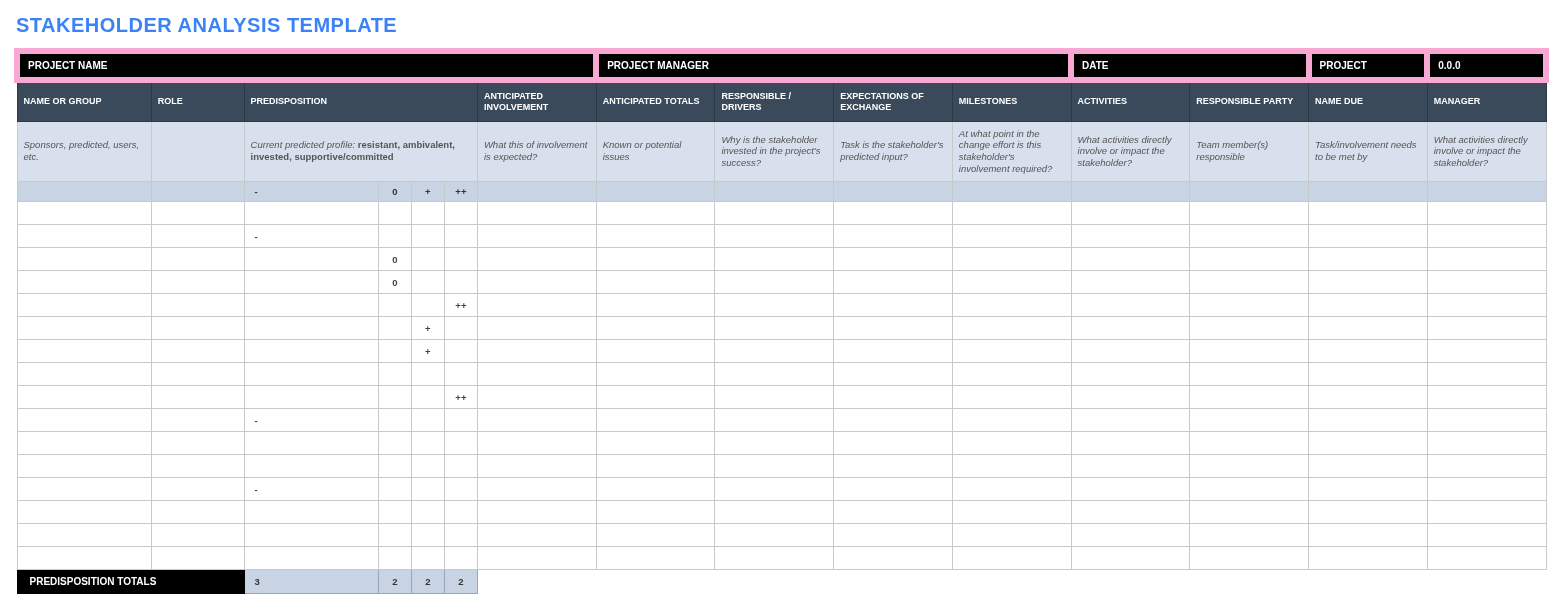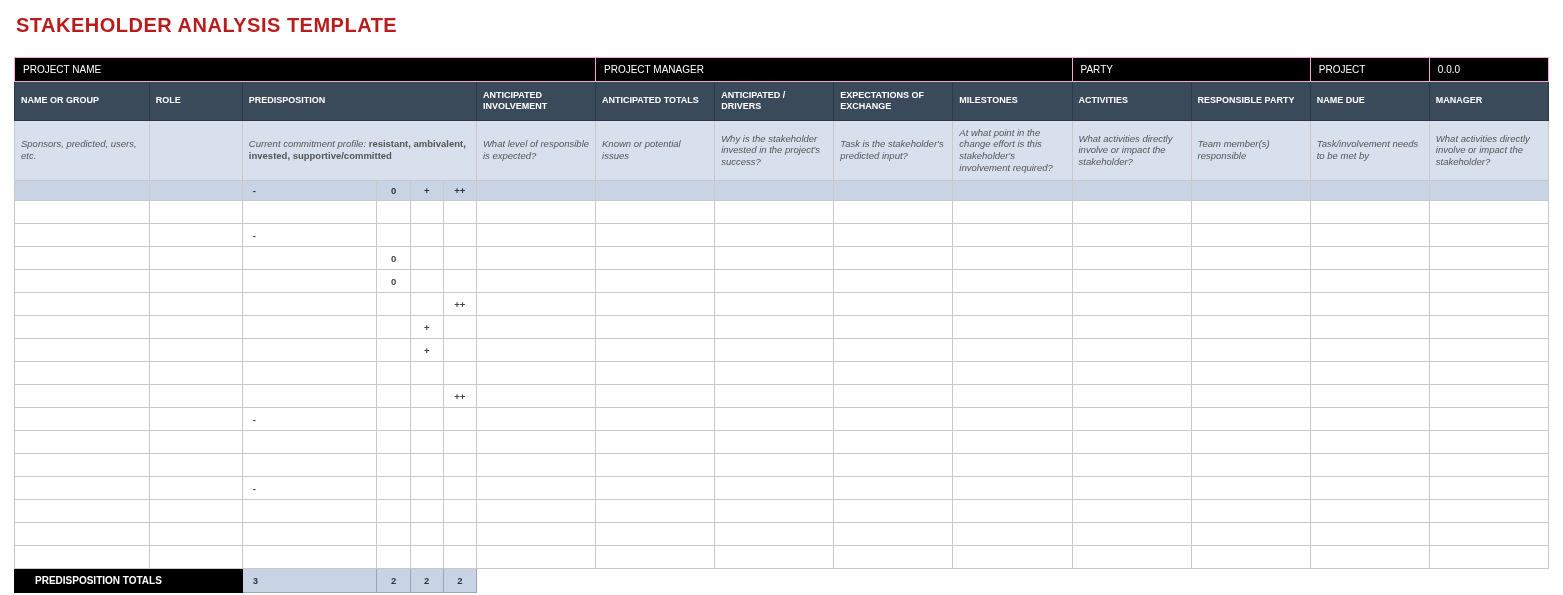--- a/index.html
+++ b/index.html
@@ -6,44 +6,44 @@
   body {
     margin: 0;
     padding: 14px;
     font-family: "Century Gothic", "Segoe UI", Arial, sans-serif;
     background: #ffffff;
     width: 1563px;
   }
   .page-title {
     font-size: 20px;
     font-weight: 700;
-    color: #b91c1c;
+    color: #3b82f6;
     letter-spacing: 0.5px;
-    margin: 0 0 20px 2px;
+    margin: 0 0 11px 2px;
   }
   table {
     border-collapse: collapse;
     width: 100%;
     table-layout: fixed;
   }
   td, th {
     border: 1px solid #c9c9c9;
     font-size: 9.5px;
     padding: 4px 6px;
     vertical-align: middle;
     overflow: hidden;
   }
   
   .hdr-black {
     background: #000000;
     color: #ffffff;
-    font-weight: 400;
+    font-weight: 700;
     font-size: 10px;
     padding: 6px 8px;
-    border: 1px solid #f9a8d4;
+    border: 6px solid #f9a8d4;
     text-align: left;
   }
   
   .hdr-blue {
     background: #3a4a5a;
     color: #ffffff;
     font-weight: 700;
     font-size: 9px;
     padding: 8px 6px;
     border: 1px solid #2b3a48;
@@ -73,21 +73,21 @@
   .legend-plain { background: #c8d3e3; }
   
   .data td {
     height: 23px;
     background: #ffffff;
   }
   .data td.predisp { text-align: left; padding-left: 10px; font-weight:700; color:#444; }
   .data td.centered { text-align:center; font-weight:700; color:#444; }
   
   .totals-label {
-    background:#000; color:#fff; font-weight:700; font-size:10px; padding:6px 20px;
+    background:#000; color:#fff; font-weight:700; font-size:10px; padding:6px 12px;
     border:1px solid #000;
   }
   .totals-val {
     background:#c8d3e3; text-align:center; font-weight:700; color:#333;
     border:1px solid #9aa6b6;
   }
   .totals-blank { border:none; background:#fff; }
   
   col.narrow { width: 32px; }
   col.name   { width: 130px; }
@@ -116,48 +116,48 @@
       <col class="std">
       <col class="std">
       <col class="std">
       <col class="std">
   </colgroup>
 
   <tbody>
       <tr>
     <td class="hdr-black" colspan="7">PROJECT NAME</td>
     <td class="hdr-black" colspan="4">PROJECT MANAGER</td>
-    <td class="hdr-black" colspan="2">PARTY</td>
+    <td class="hdr-black" colspan="2">DATE</td>
     <td class="hdr-black">PROJECT</td>
     <td class="hdr-black">0.0.0</td>
   </tr>
 
   <tr>
     <td class="hdr-blue">NAME OR GROUP</td>
     <td class="hdr-blue">ROLE</td>
     <td class="hdr-blue" colspan="4">PREDISPOSITION</td>
     <td class="hdr-blue">ANTICIPATED INVOLVEMENT</td>
     <td class="hdr-blue">ANTICIPATED TOTALS</td>
-    <td class="hdr-blue">ANTICIPATED / DRIVERS</td>
+    <td class="hdr-blue">RESPONSIBLE / DRIVERS</td>
     <td class="hdr-blue">EXPECTATIONS OF EXCHANGE</td>
     <td class="hdr-blue">MILESTONES</td>
     <td class="hdr-blue">ACTIVITIES</td>
     <td class="hdr-blue">RESPONSIBLE PARTY</td>
     <td class="hdr-blue">NAME DUE</td>
     <td class="hdr-blue">MANAGER</td>
   </tr>
 
   <tr>
     <td class="hint">Sponsors, predicted, users, etc.</td>
     <td class="hint"></td>
     <td class="hint bold-sub" colspan="4">
-      <span>Current commitment profile: </span>
+      <span>Current predicted profile: </span>
       <b>resistant, ambivalent, invested, supportive/committed</b>
     </td>
-    <td class="hint">What level of responsible is expected?</td>
+    <td class="hint">What this of involvement is expected?</td>
     <td class="hint">Known or potential issues</td>
     <td class="hint">Why is the stakeholder invested in the project's success?</td>
     <td class="hint">Task is the stakeholder's predicted input?</td>
     <td class="hint">At what point in the change effort is this stakeholder's involvement required?</td>
     <td class="hint">What activities directly involve or impact the stakeholder?</td>
     <td class="hint">Team member(s) responsible</td>
     <td class="hint">Task/involvement needs to be met by</td>
     <td class="hint">What activities directly involve or impact the stakeholder?</td>
   </tr>
 

